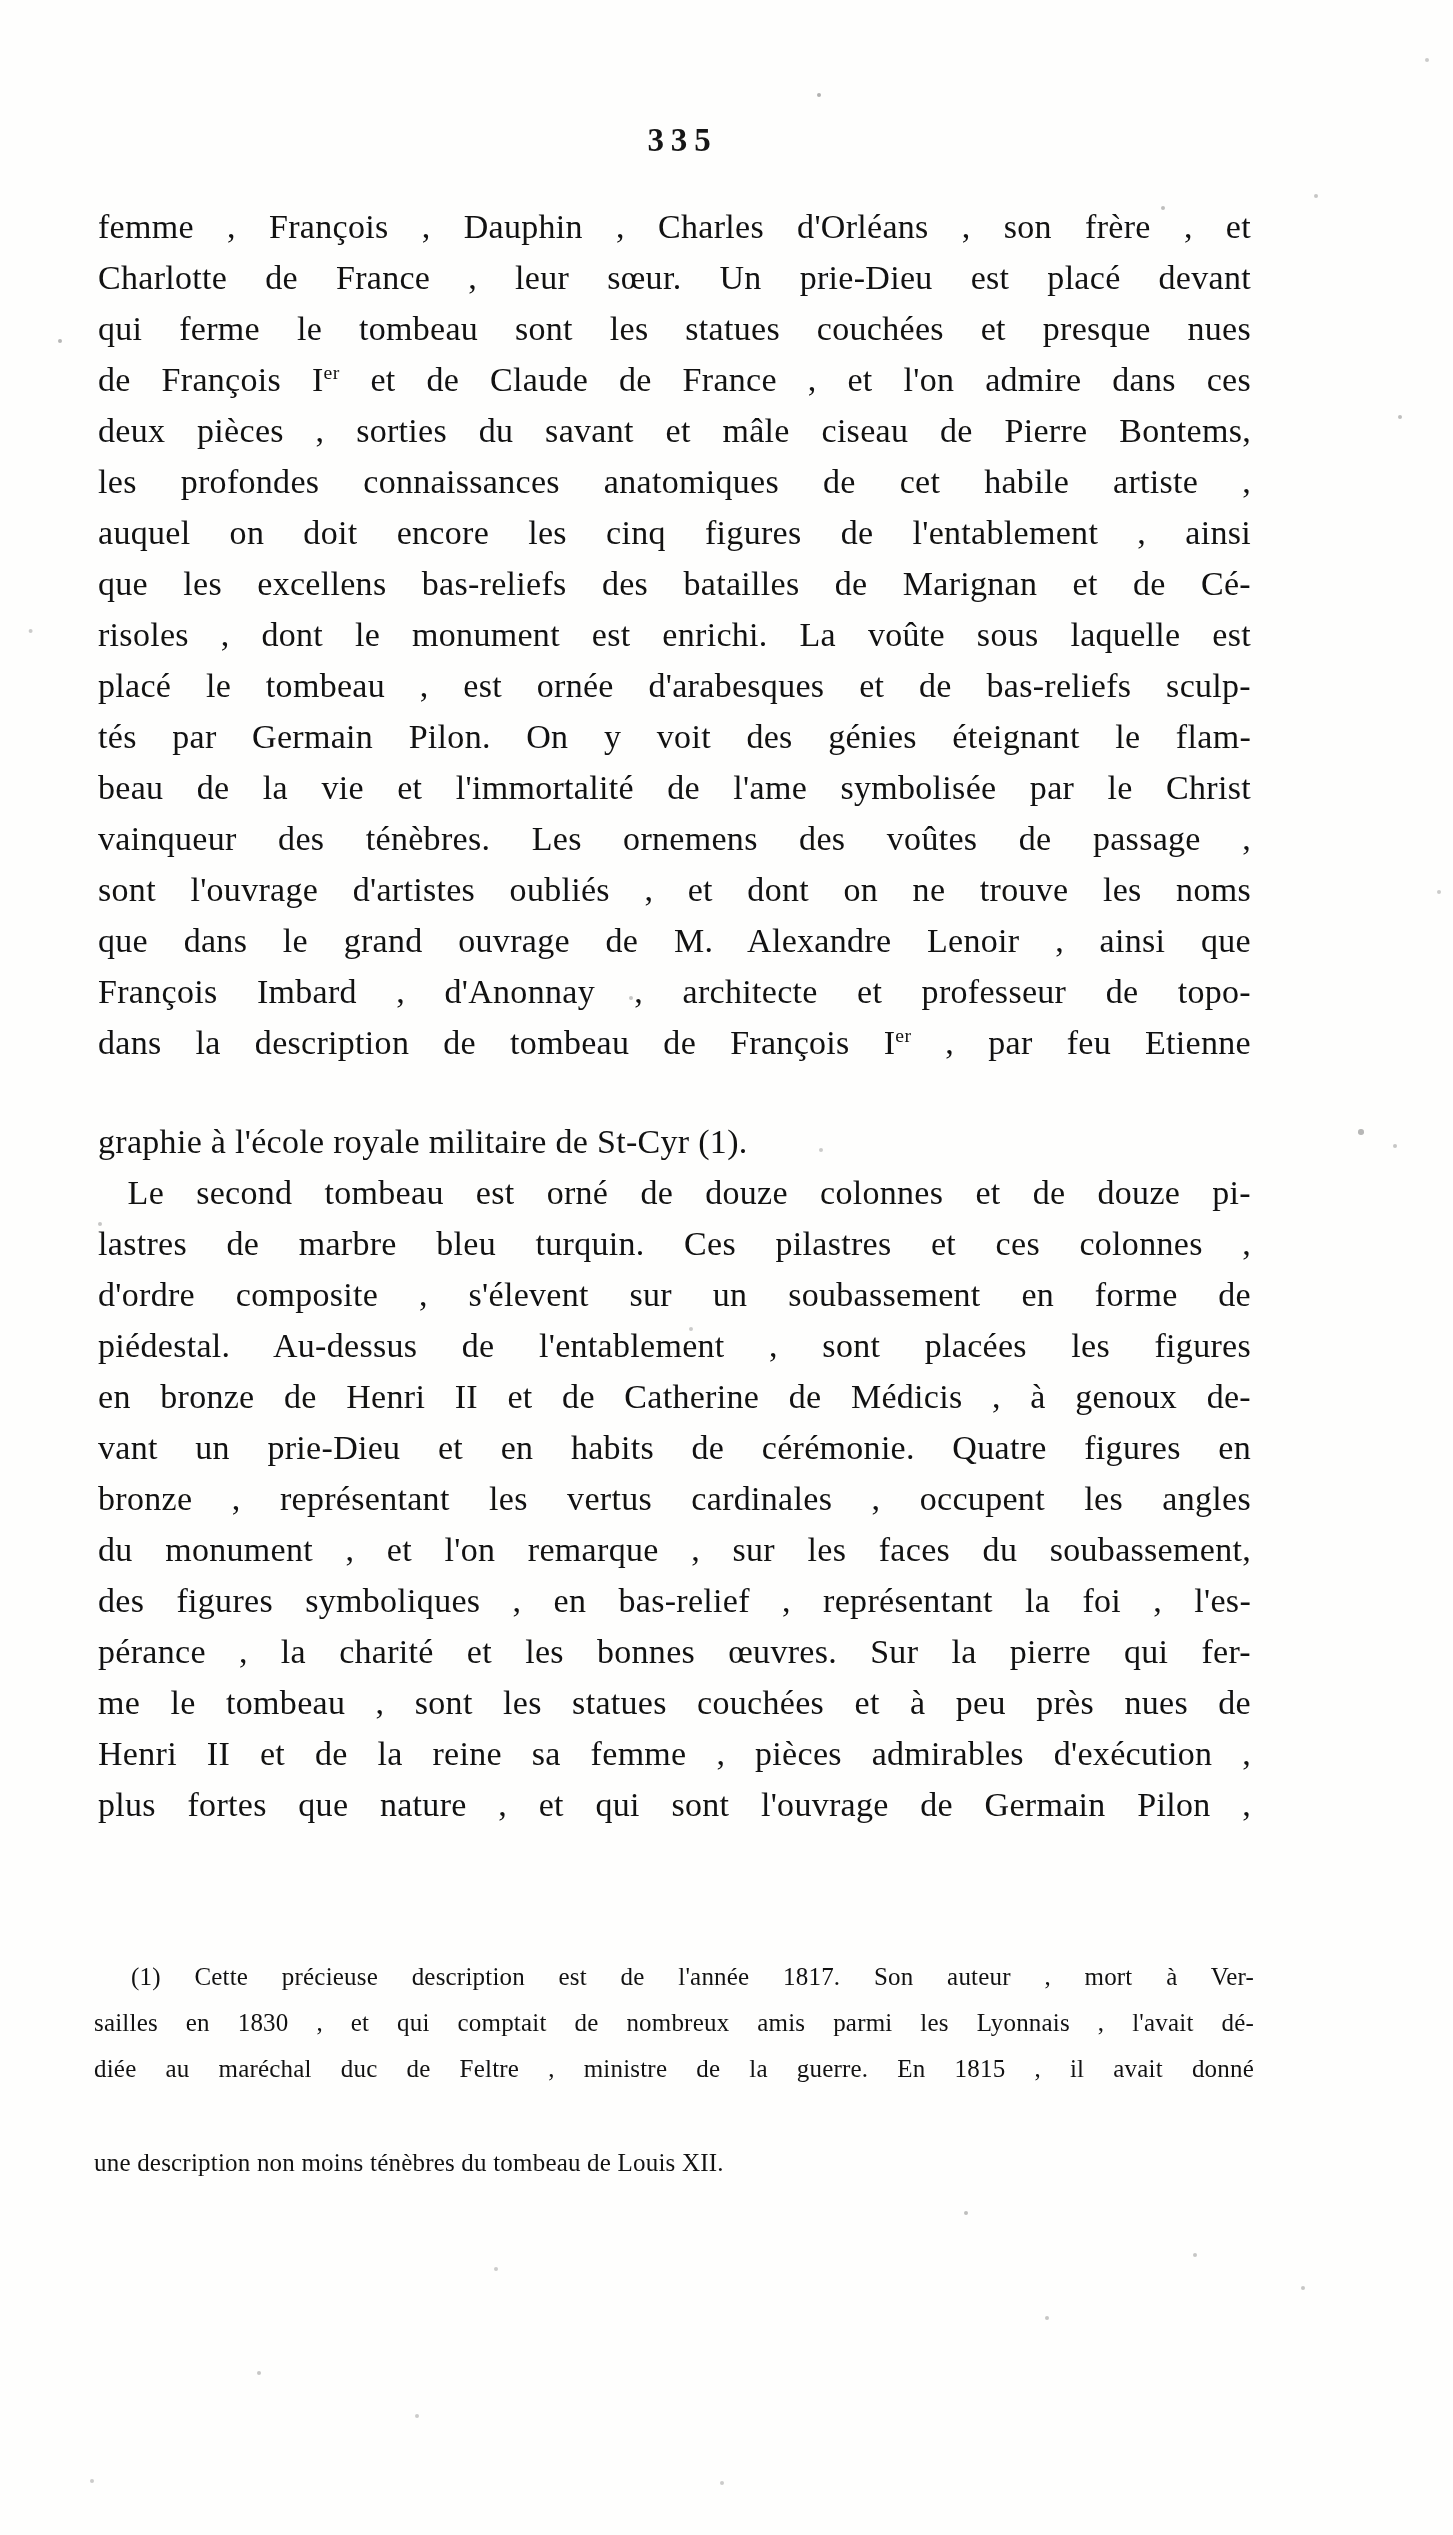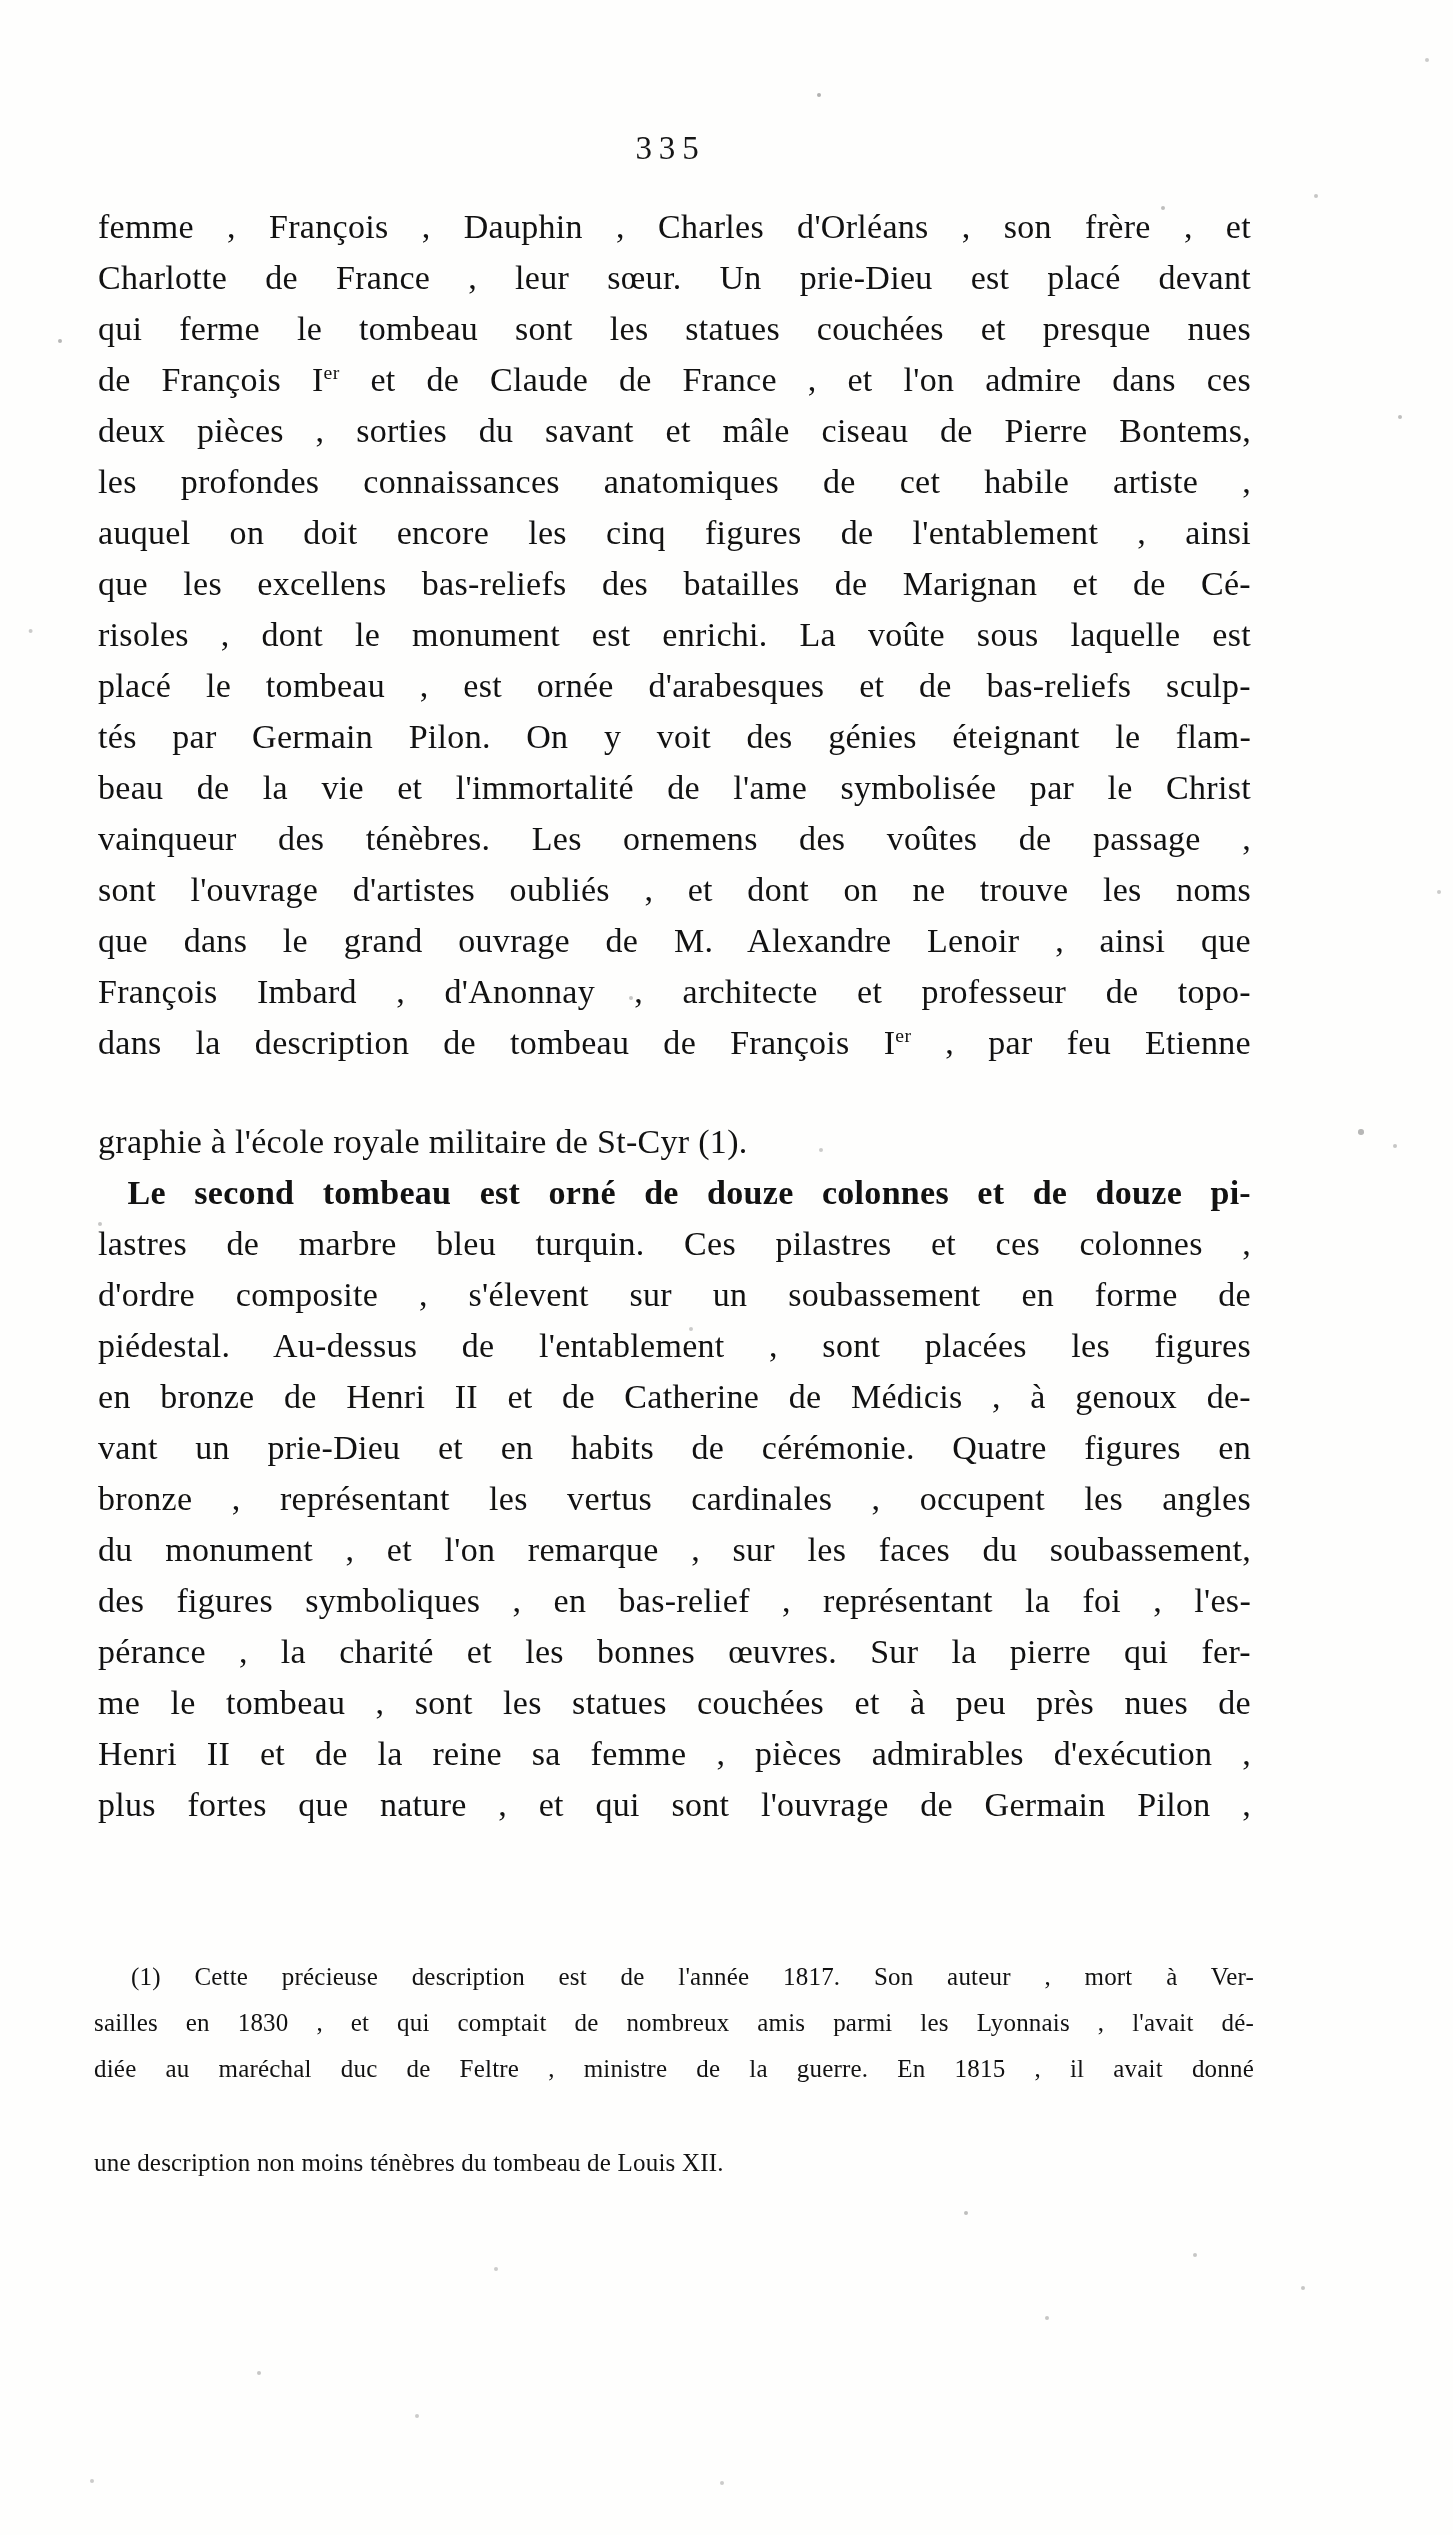--- a/index.html
+++ b/index.html
@@ -13,28 +13,27 @@
     height: 2536px;
     margin: 0 auto;
     background: #fefefd;
     color: #121212;
     font-family: "Liberation Serif", "DejaVu Serif", serif;
     overflow: hidden;
   }
   .page-number {
     position: absolute;
     top: 122px;
-    left: 94px;
+    left: 106px;
     width: 1153px;
     text-align: center;
     font-size: 33px;
-    font-weight: 400;
+    font-weight: 700;
     letter-spacing: 6.9px;
     color: #161616;
-    margin-top: 8px;
   }
   .text-block {
     position: absolute;
     top: 201px;
     left: 98px;
     width: 1153px;
     font-size: 34px;
     line-height: 51px;
     letter-spacing: 0.3px;
   }
@@ -49,21 +48,20 @@
     text-align-last: left;
     margin-top: 48px;
   }
   .line sup {
     font-size: 0.58em;
     vertical-align: super;
     line-height: 0;
   }
   .indent-first .line:first-child {
     text-indent: 29.6px;
-    font-weight: bold;
   }
   .footnote {
     position: absolute;
     top: 1954px;
     left: 94px;
     width: 1160px;
     font-size: 25px;
     line-height: 46px;
     letter-spacing: 0.2px;
   }

